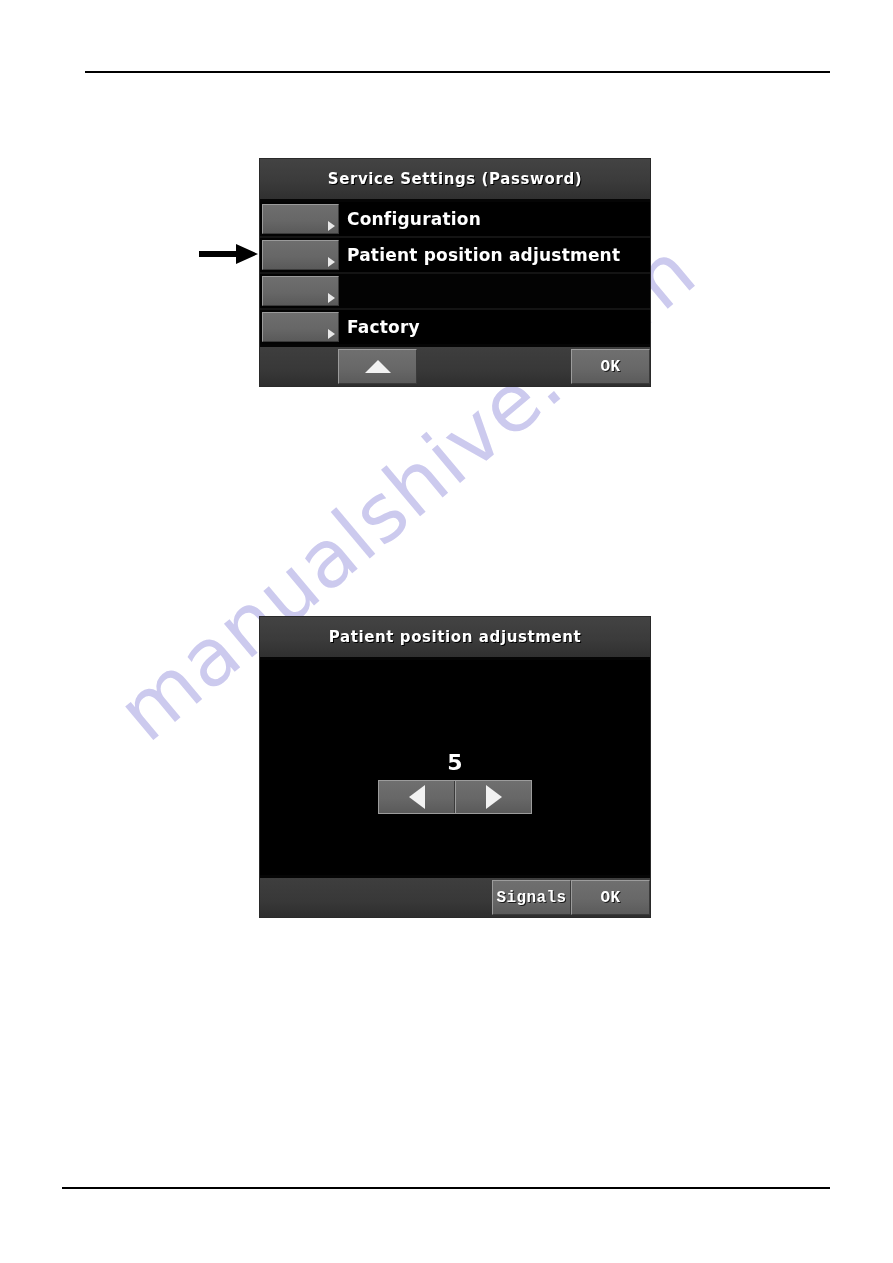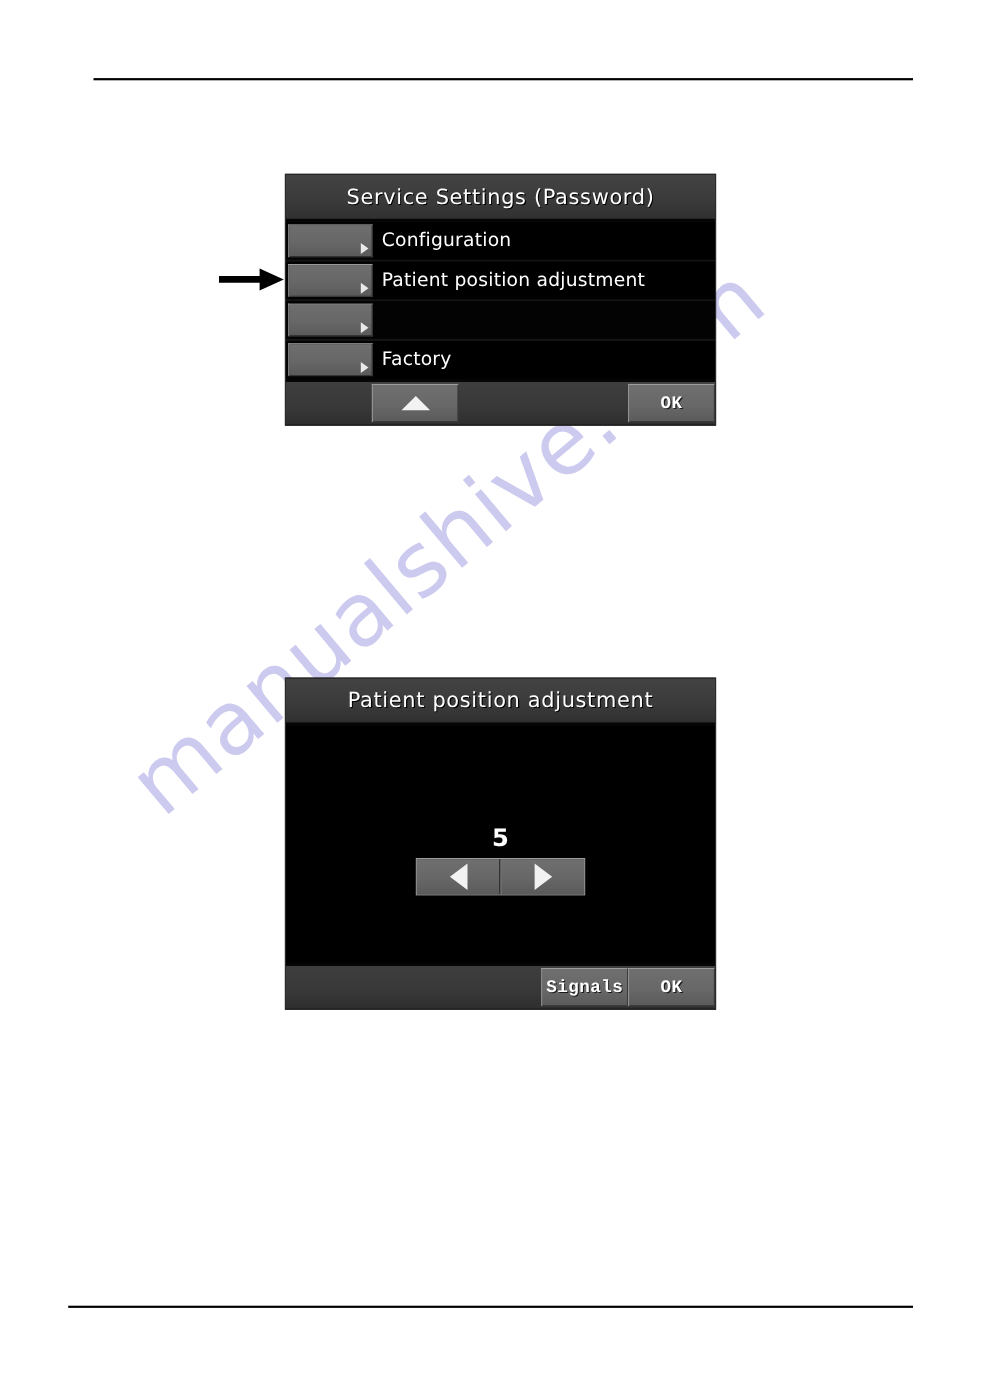--- a/index.html
+++ b/index.html
@@ -72,22 +72,22 @@
     font-family: "DejaVu Sans", sans-serif;
   }
   .lcd-titlebar {
     height: 40px;
     background: linear-gradient(180deg, #434343 0%, #3b3b3b 55%, #303030 100%);
     border-bottom: 3px solid #050505;
     display: flex;
     align-items: center;
     justify-content: center;
     color: #ffffff;
-    font-size: 19px;
-    font-weight: 400;
+    font-size: 15px;
+    font-weight: 700;
     letter-spacing: 0.6px;
     text-shadow: 1px 1px 0 #000;
   }
 
   
   .lcd-menu {
     background: #000000;
     padding: 0;
   }
   .menu-row {
@@ -120,21 +120,21 @@
     border-bottom: 5px solid transparent;
     border-left: 7px solid #e9e9e9;
   }
   .menu-label {
     flex: 1;
     display: flex;
     align-items: center;
     padding-left: 8px;
     color: #ffffff;
     font-size: 17px;
-    font-weight: 400;
+    font-weight: 700;
     letter-spacing: 0.2px;
     background: #000000;
   }
 
   
   .lcd-toolbar {
     display: flex;
     align-items: stretch;
     height: 39px;
     background: linear-gradient(180deg, #3e3e3e 0%, #383838 60%, #2e2e2e 100%);

